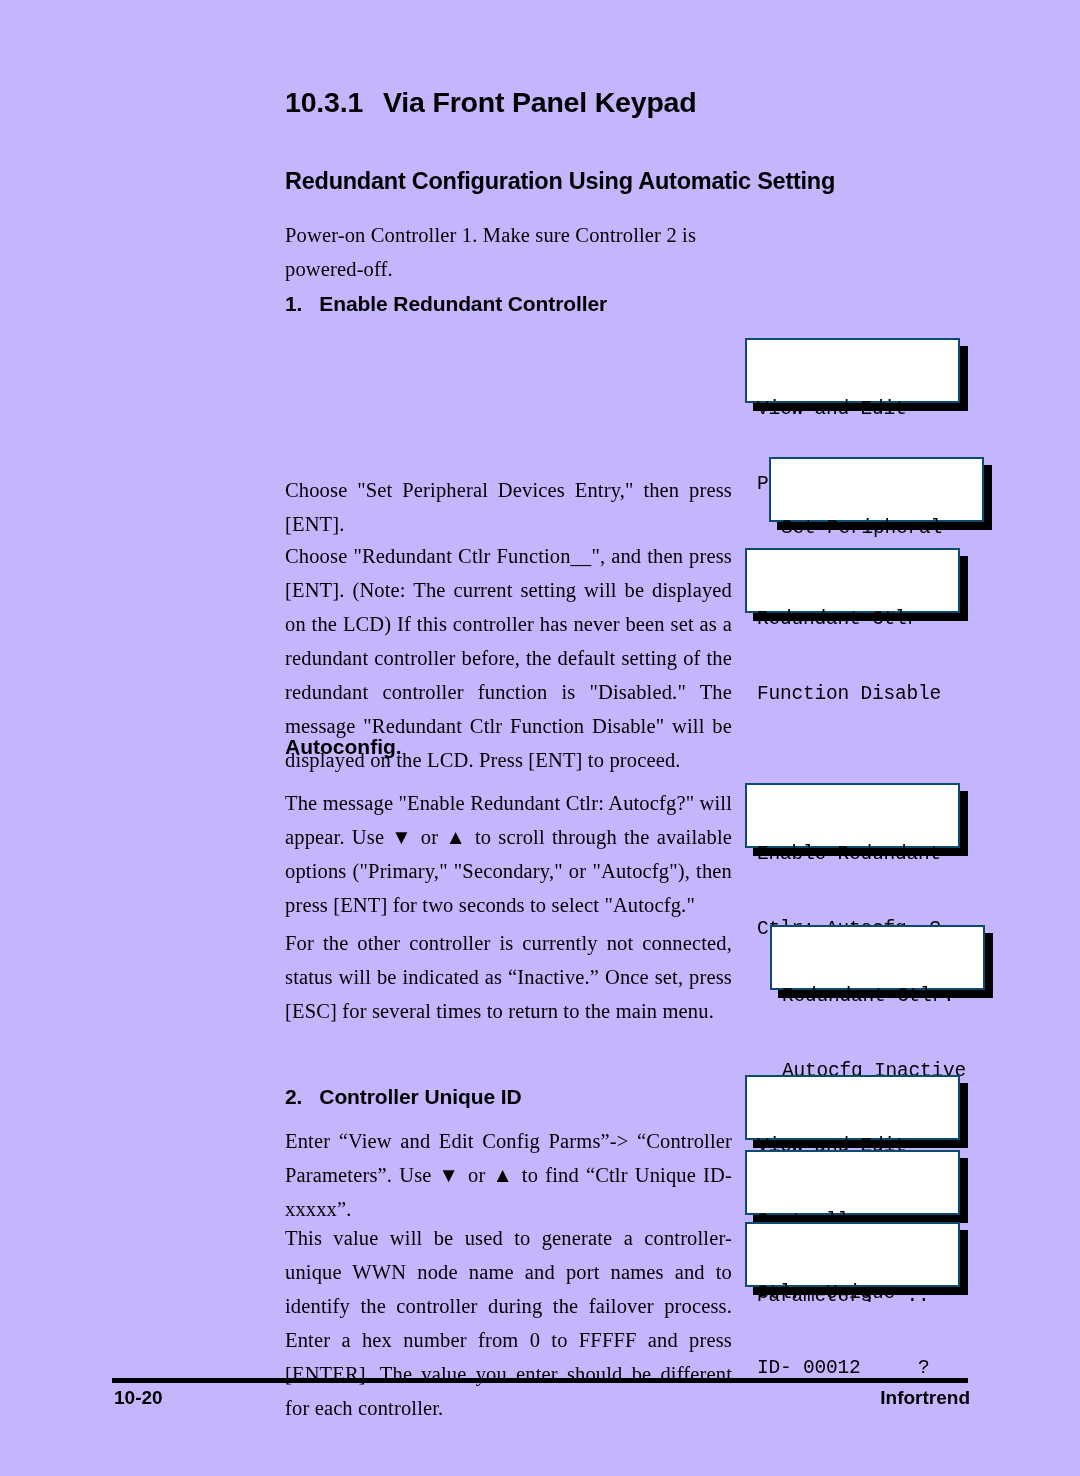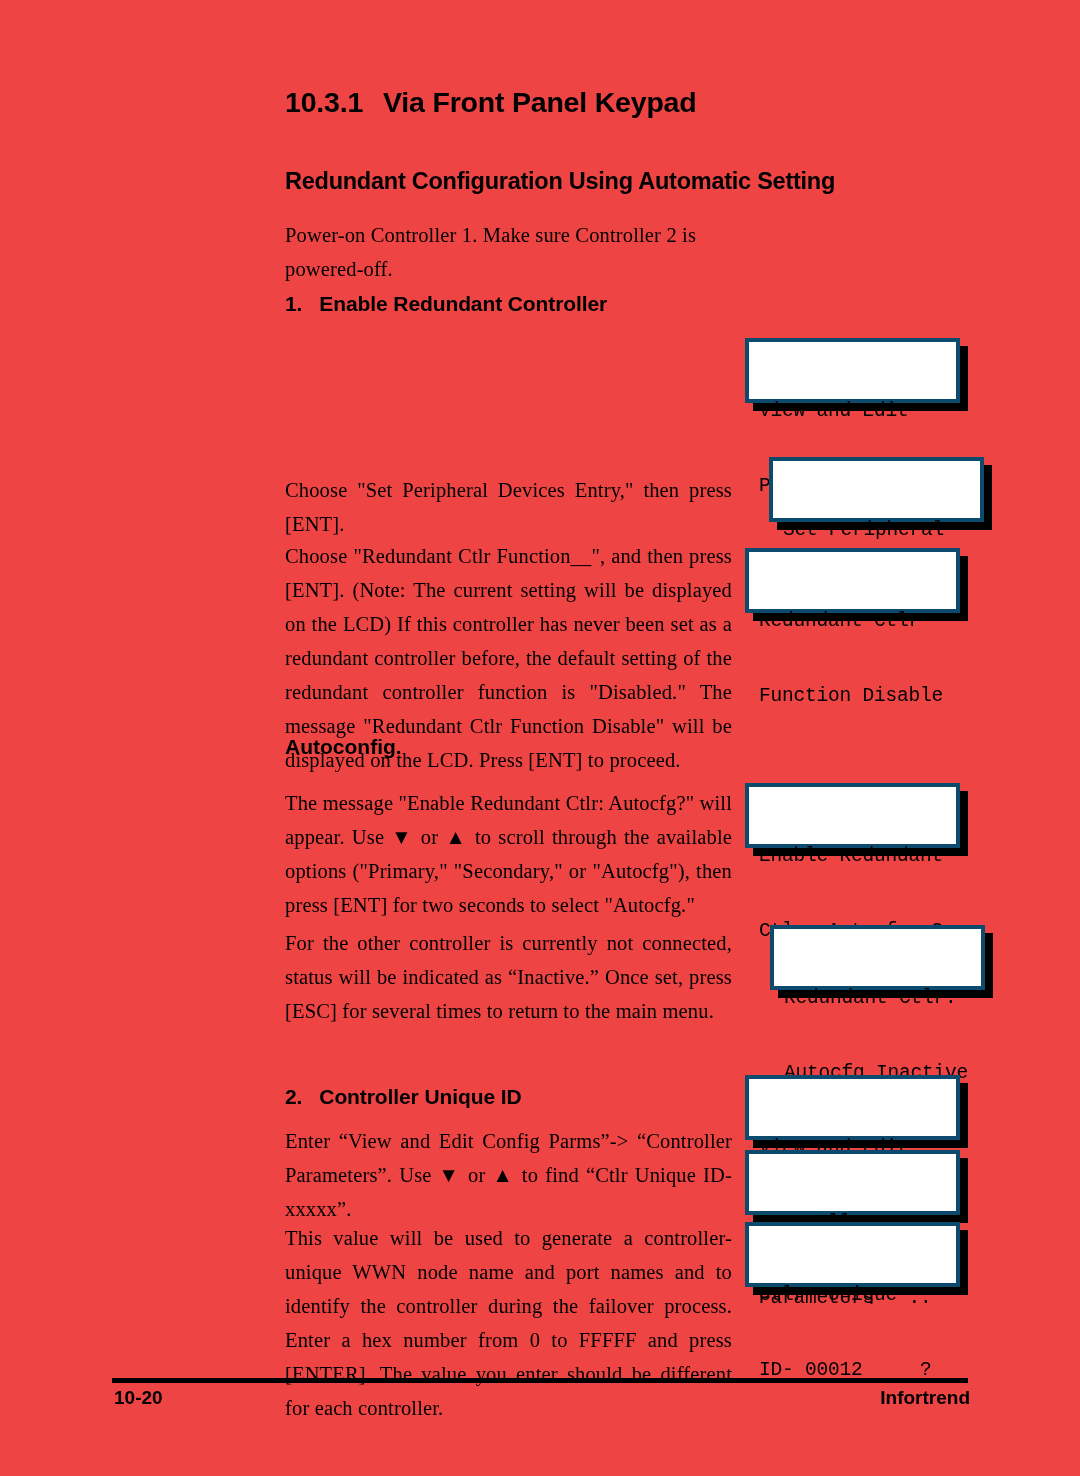--- a/index.html
+++ b/index.html
@@ -4,21 +4,21 @@
 <style>
   html, body {
     margin: 0;
     padding: 0;
     background: #ffffff;
   }
   .page {
     position: relative;
     width: 1080px;
     height: 1476px;
-    background: #ef4444;
+    background: #c4b5fd;
     overflow: hidden;
     font-family: "Liberation Serif", "DejaVu Serif", serif;
     color: #000000;
   }
 
   
   .h-section {
     position: absolute;
     left: 285px;
     top: 86px;
@@ -76,21 +76,21 @@
   }
   .para.nojust { text-align: left; }
 
   
   .lcd {
     position: absolute;
     width: 215px;
     height: 65px;
     box-sizing: border-box;
     background: #ffffff;
-    border: 4px solid #0c4a6e;
+    border: 2px solid #0c4a6e;
     box-shadow: 8px 8px 0 0 #000000;
     padding: 7px 0 0 10px;
     font-family: "Liberation Mono", "DejaVu Sans Mono", monospace;
     font-size: 19.5px;
     line-height: 25px;
     letter-spacing: -0.2px;
     white-space: pre;
     color: #000000;
   }
 

